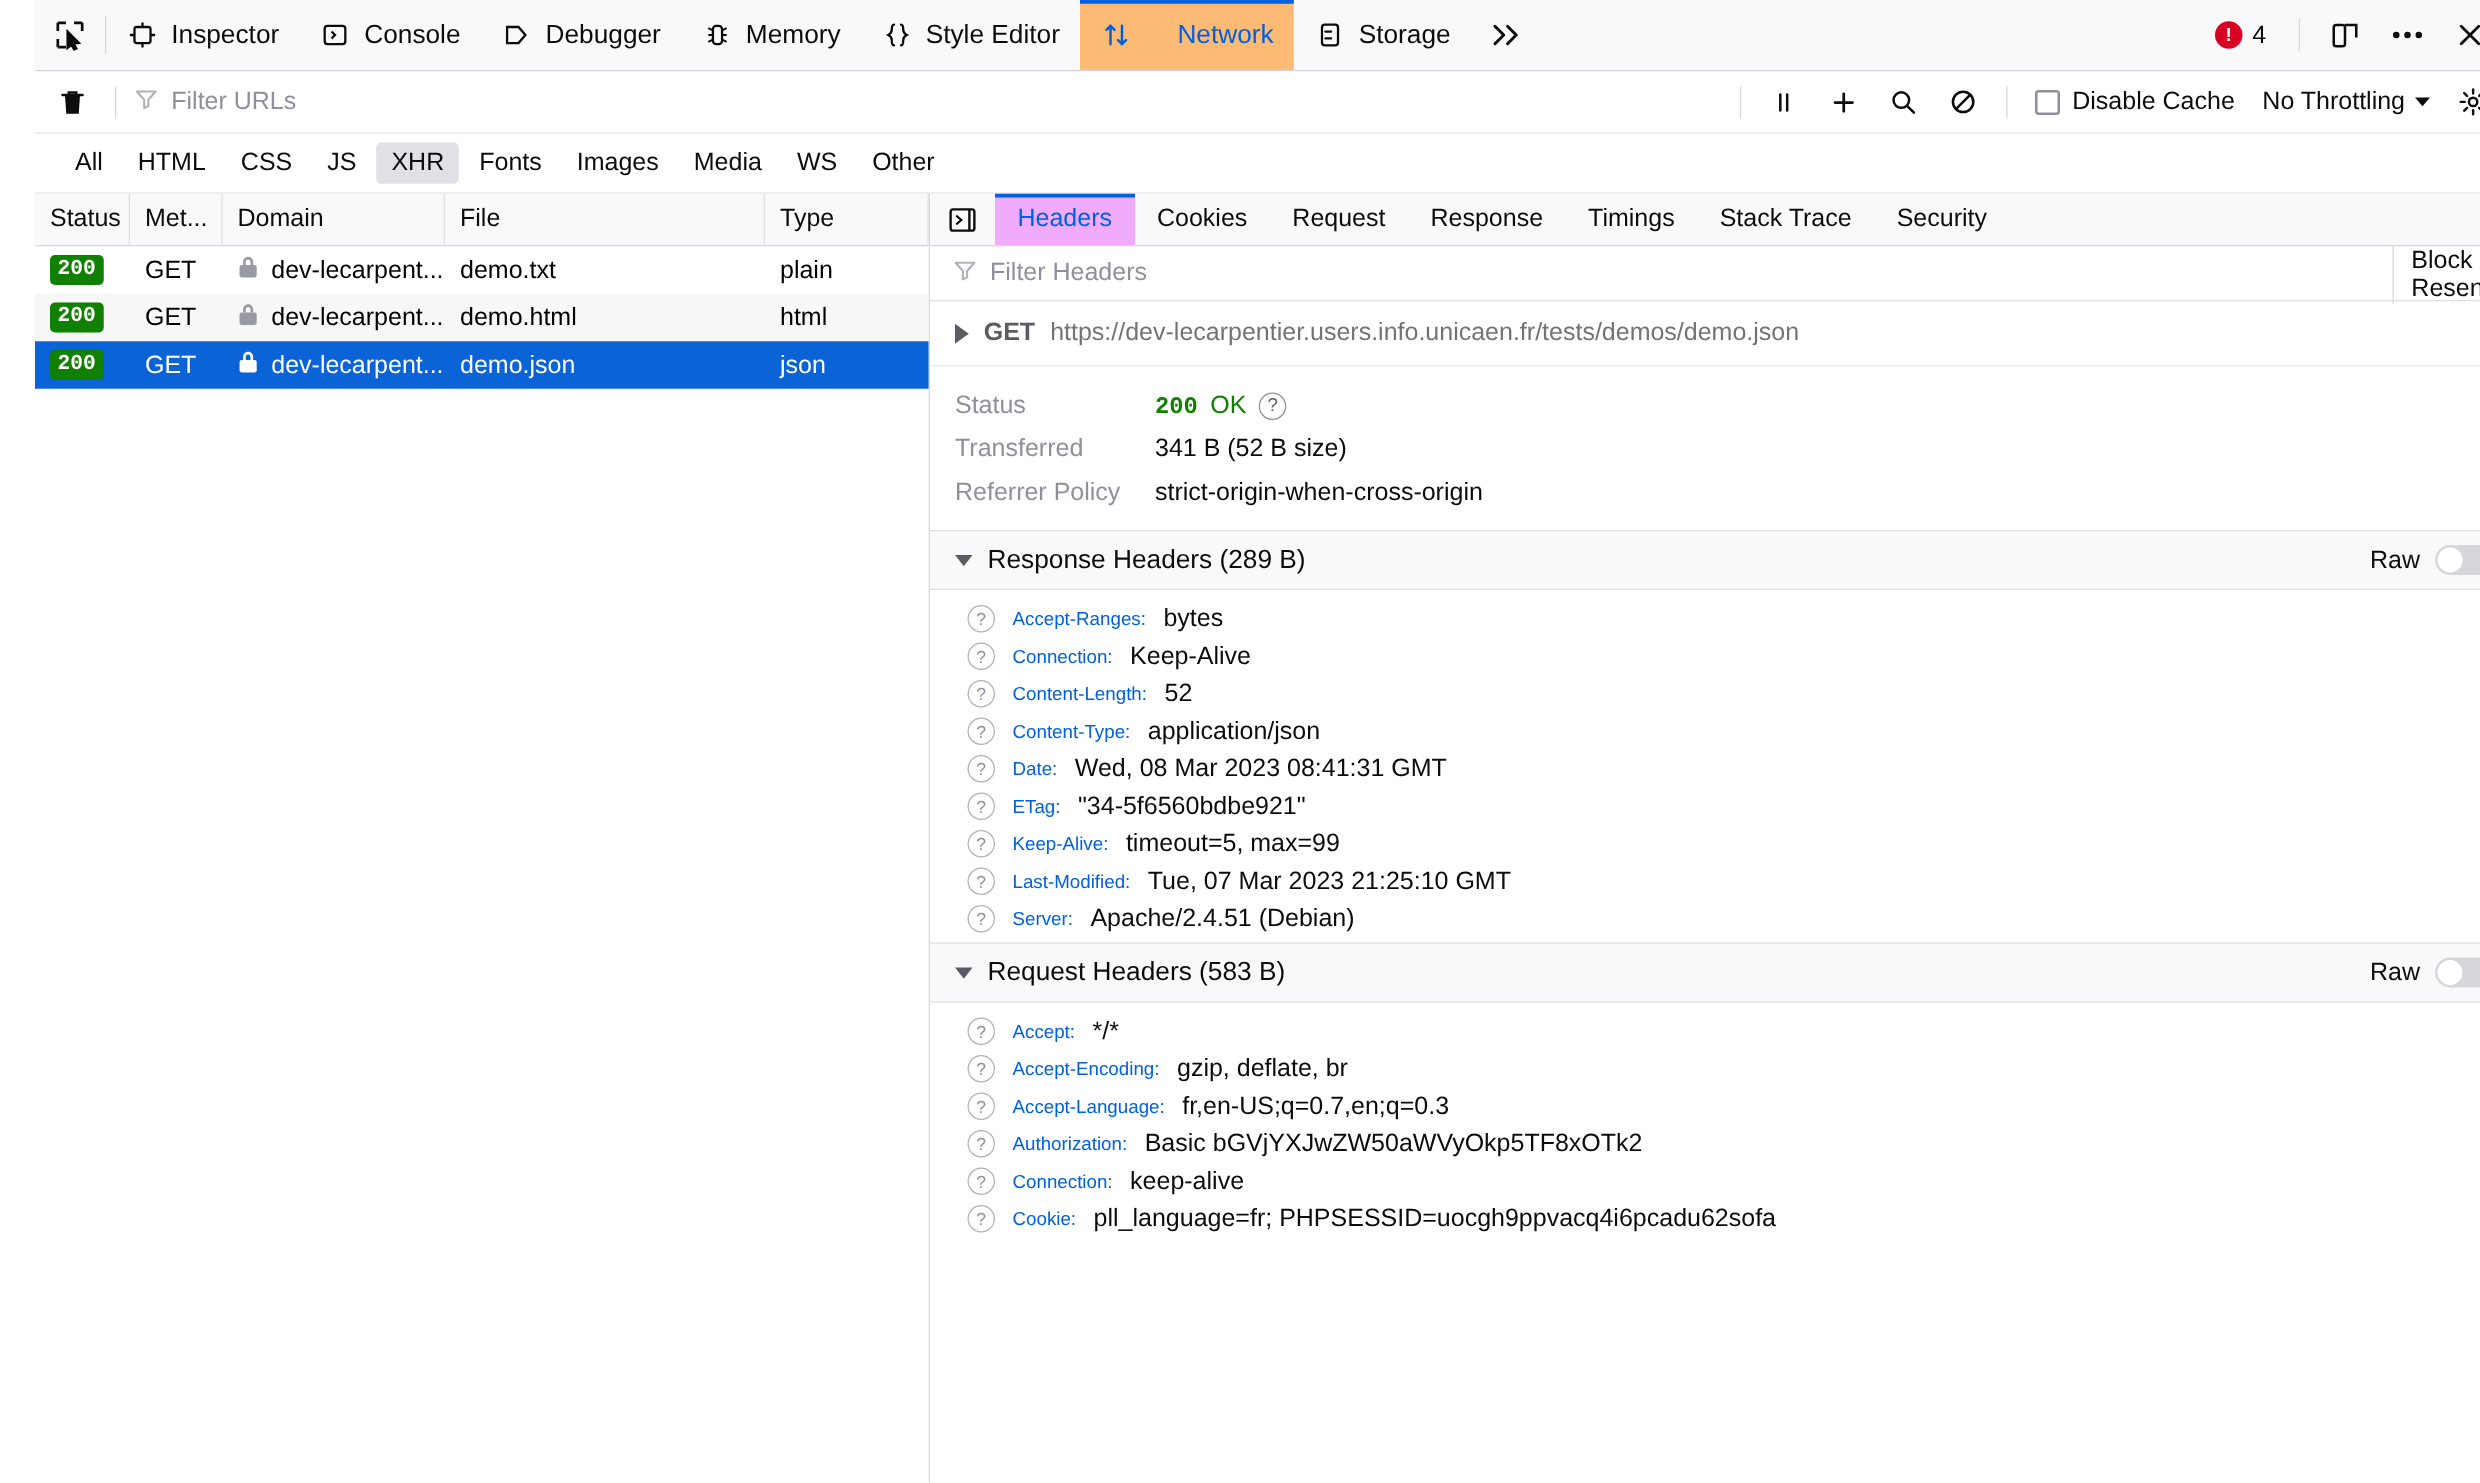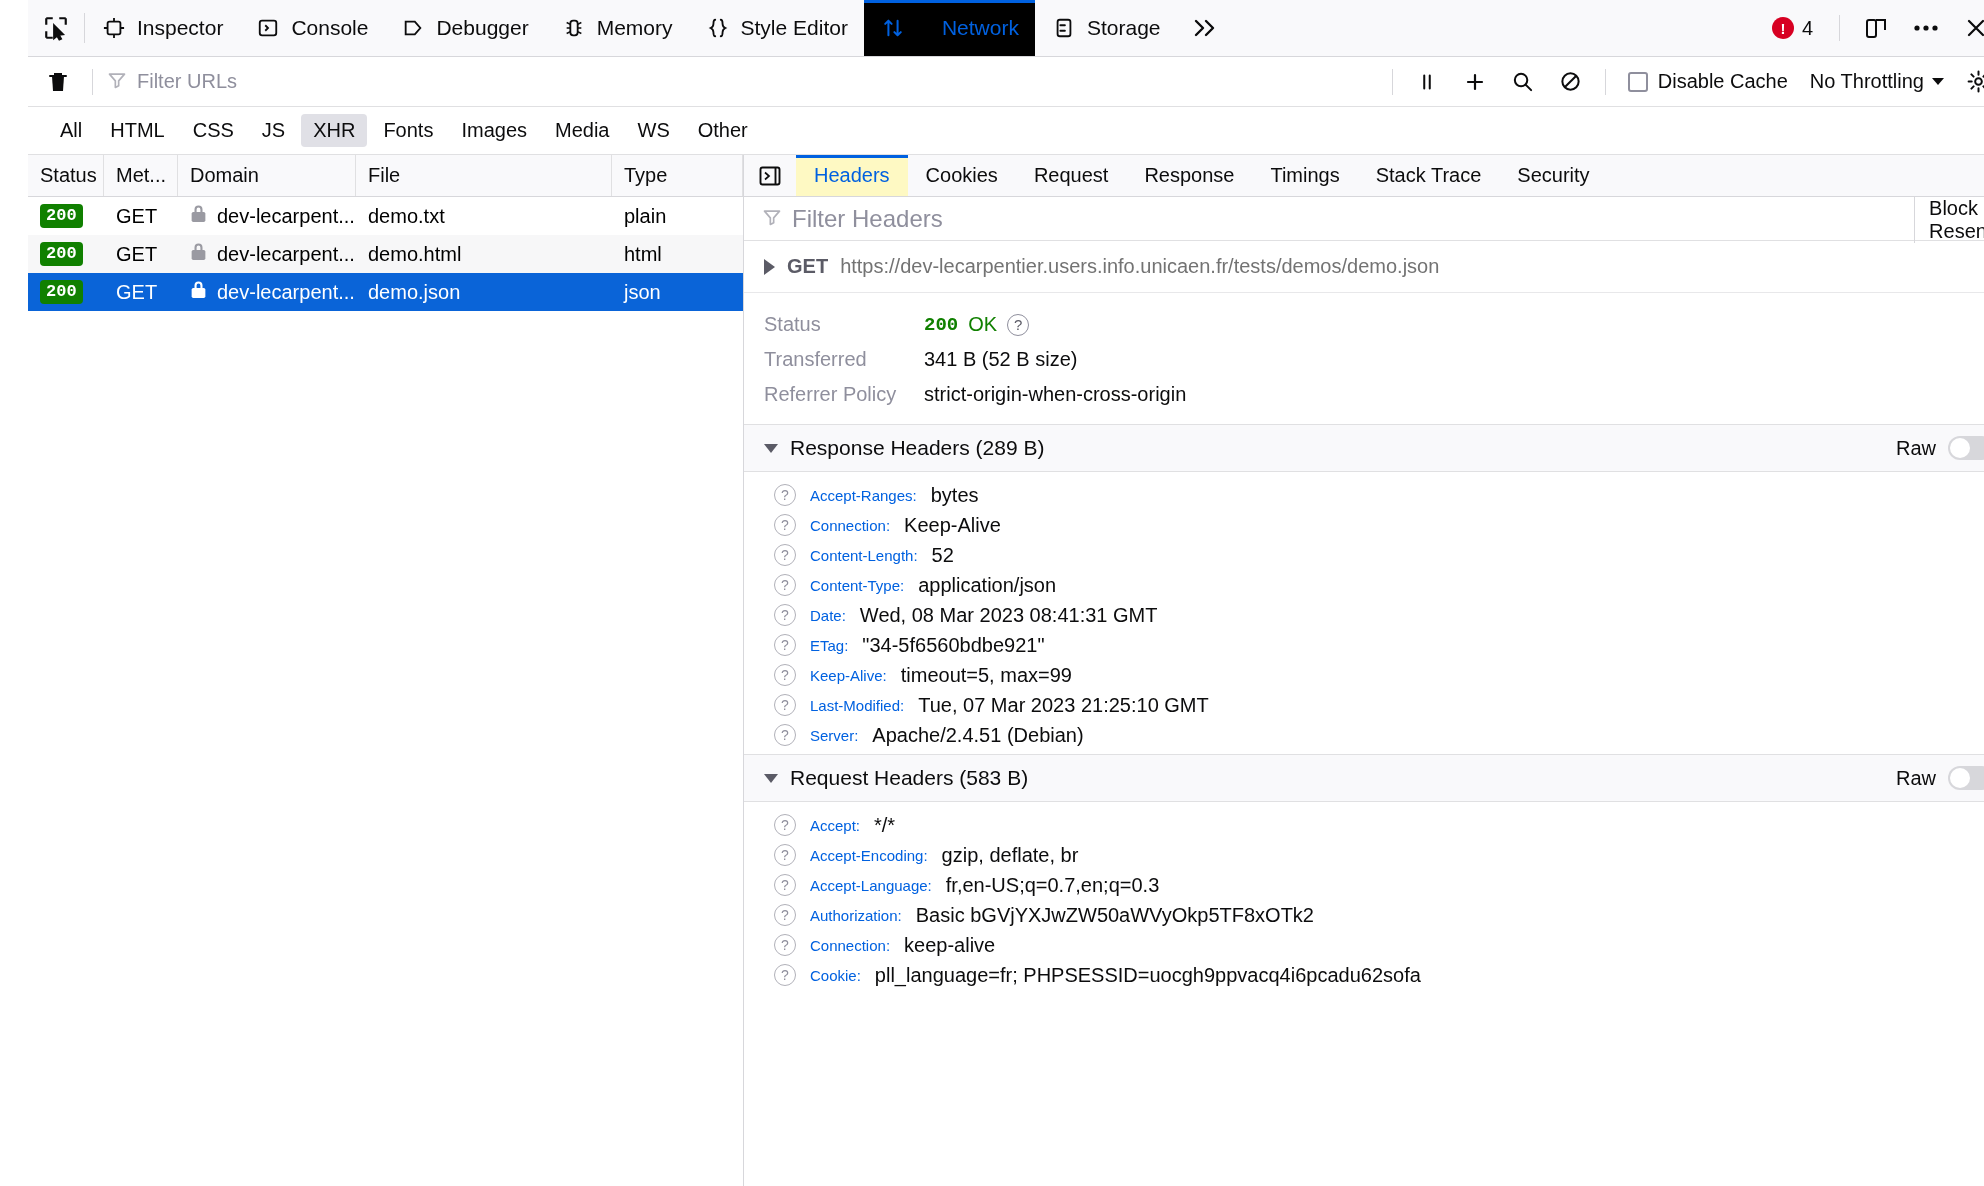--- a/index.html
+++ b/index.html
@@ -29,21 +29,21 @@
   .tb-sep { width:1px; background:#d7d7db; margin: 13px 0; }
   .tb-tabs { display:flex; align-items:stretch; }
   .tb-tab {
     display:flex; align-items:center; gap:10px;
     padding: 0 16px;
     font-size: 21px; color:#0c0c0d;
     cursor: pointer;
     position: relative;
     white-space: nowrap;
   }
-  .tb-tab.selected { color:#0061e0; background:#000000;gap:36px; }
+  .tb-tab.selected { color:#0061e0; background:#fdba74;gap:36px; }
   .tb-tab.selected::before{
     content:""; position:absolute; left:0; right:0; top:0; height:3px; background:#0061e0;
   }
   .tb-tab .ico { display:flex; align-items:center; justify-content:center; width:26px; height:26px;}
   .tb-more { display:flex; align-items:center; padding:0 14px; cursor:pointer; font-size:22px;}
   .tb-right { margin-left:auto; display:flex; align-items:center; padding-right: 14px; gap: 6px;}
   .err-badge { display:flex; align-items:center; gap:8px; padding: 0 12px; cursor:pointer;}
   .err-dot {
     width:22px;height:22px;border-radius:50%;background:#d70022;color:#fff;
     font-size:15px;font-weight:bold;display:flex;align-items:center;justify-content:center;
@@ -111,25 +111,25 @@
     border-radius:4px;padding:2px 6px;line-height:1.15;
     font-family:"Liberation Mono", monospace;
   }
   .lock { flex:0 0 auto; }
 
   
   .details { flex:1; display:flex; flex-direction:column; min-width:0; background:#fff; }
   .det-tabs { height:42px;min-height:42px; display:flex;align-items:stretch;background:#f9f9fb;border-bottom:1px solid #d7d7db;}
   .det-panebtn { width:52px;display:flex;align-items:center;justify-content:center;cursor:pointer;}
   .dtab { display:flex;align-items:center;padding:0 18px;font-size:20px;color:#0c0c0d;cursor:pointer;position:relative;white-space:nowrap;}
-  .dtab.selected { color:#0061e0; background:#fef9c3;}
+  .dtab.selected { color:#0061e0; background:#f0abfc;}
   .dtab.selected::before{content:"";position:absolute;left:0;right:0;top:0;height:3px;background:#0061e0;}
 
   .det-filter { height:44px;min-height:44px;display:flex;align-items:center;border-bottom:1px solid #e0e0e2;padding-left:18px;}
-  .det-filter .ph { font-size:24px;color:#8f8f9d; margin-left:10px;}
+  .det-filter .ph { font-size:20px;color:#8f8f9d; margin-left:10px;}
   .det-filter-actions { margin-left:auto; display:flex; align-items:flex-start; height:100%;flex-direction:column;}
   .dfa { display:flex;align-items:center;padding:0 14px;font-size:20px;color:#0c0c0d;border-left:1px solid #d7d7db;cursor:pointer;}
 
   .det-body { flex:1; overflow:hidden; }
   .url-row { display:flex;align-items:center;gap:12px;padding:14px 18px 14px 20px; border-bottom:1px solid #e8e8ea;}
   .tri { width:0;height:0;border-top:8px solid transparent;border-bottom:8px solid transparent;border-left:11px solid #5b5b66; cursor:pointer;}
   .meth { font-size:20px;font-weight:bold;color:#5b5b66; font-family:"Liberation Sans",sans-serif;}
   .url { font-size:20px;color:#737373; font-family:"Liberation Sans",sans-serif;}
 
   .summary { padding: 14px 0 12px 0; }

